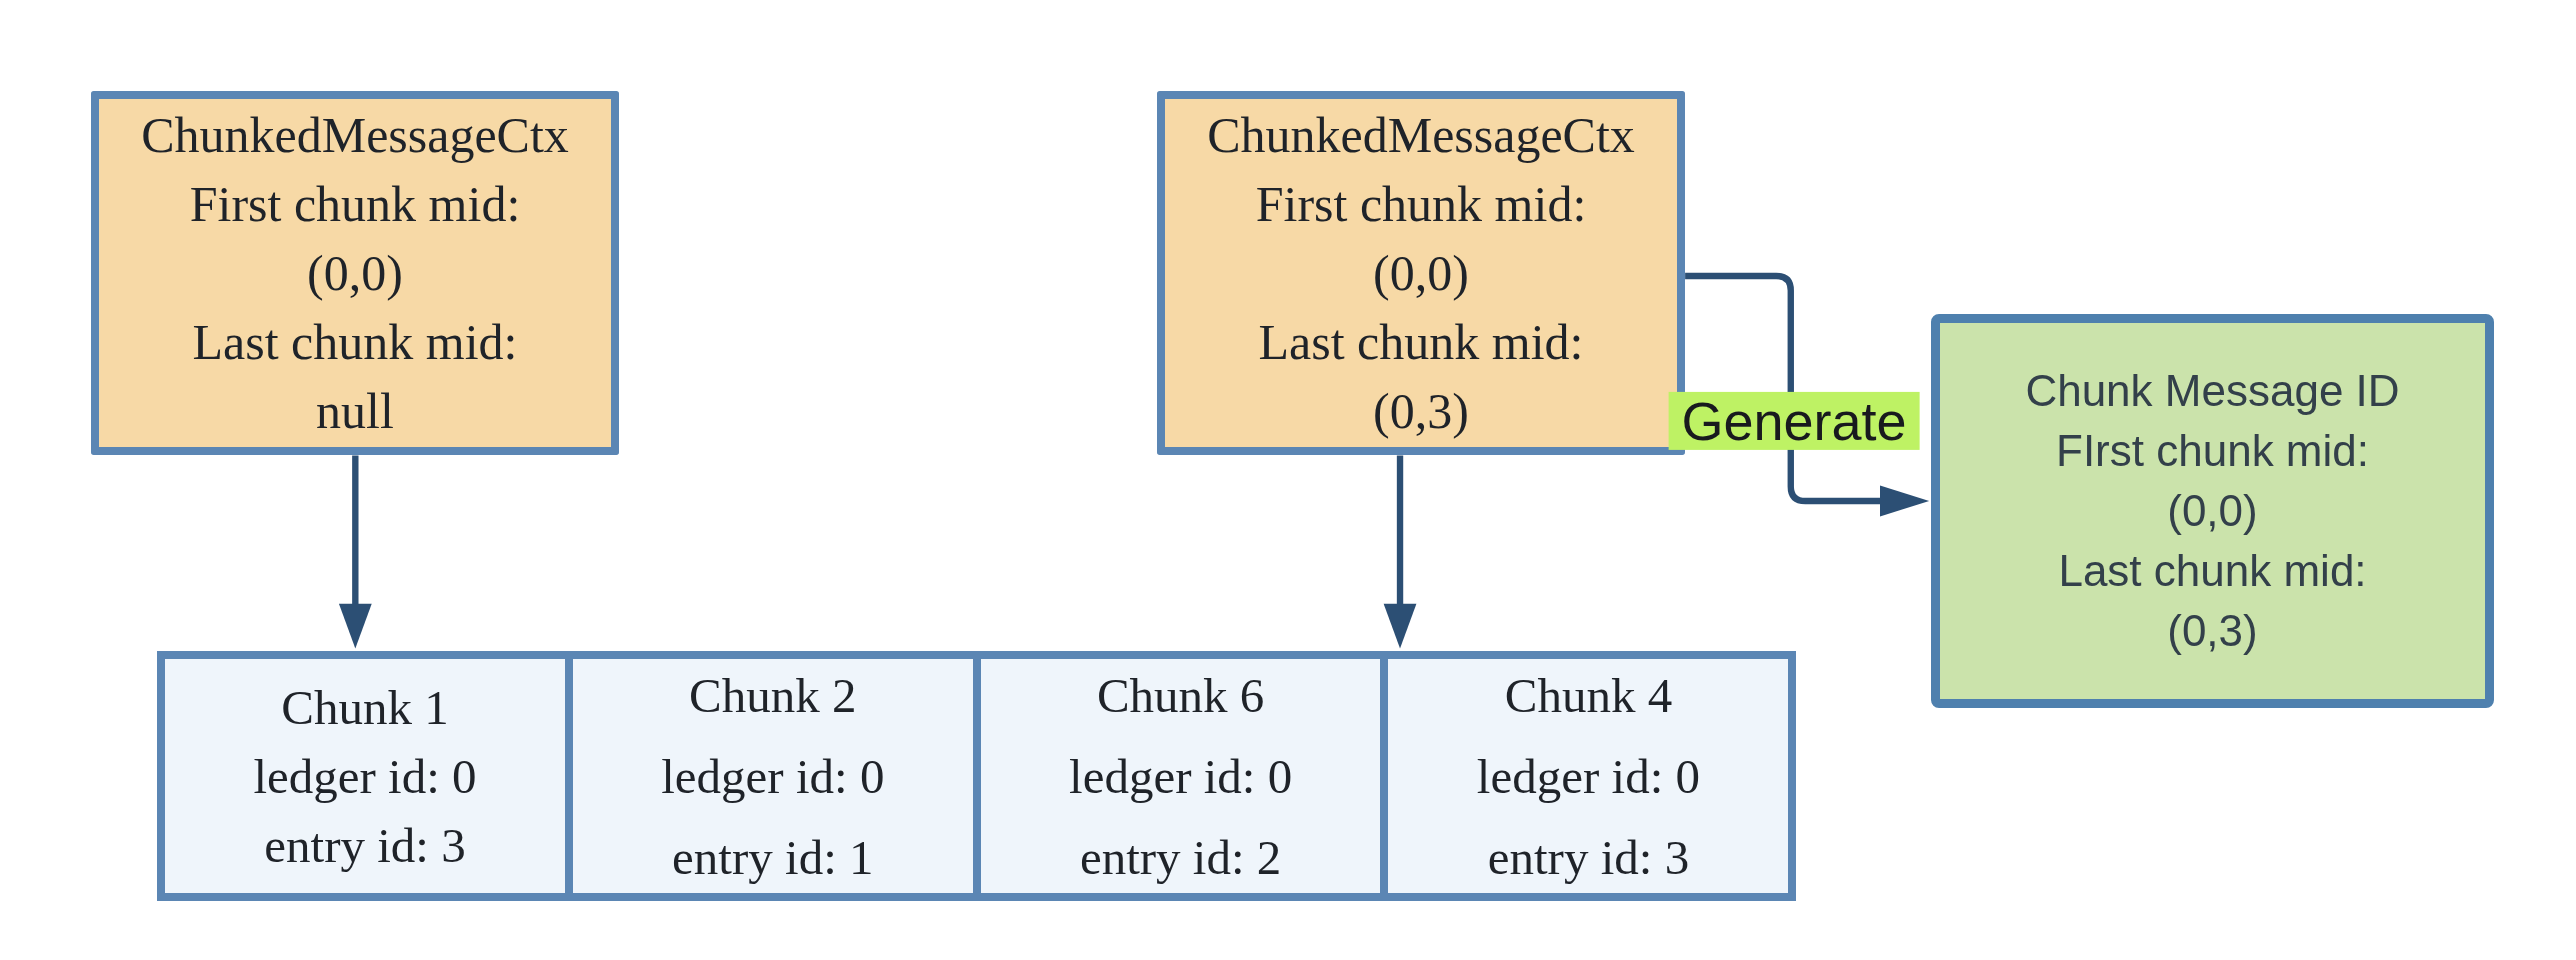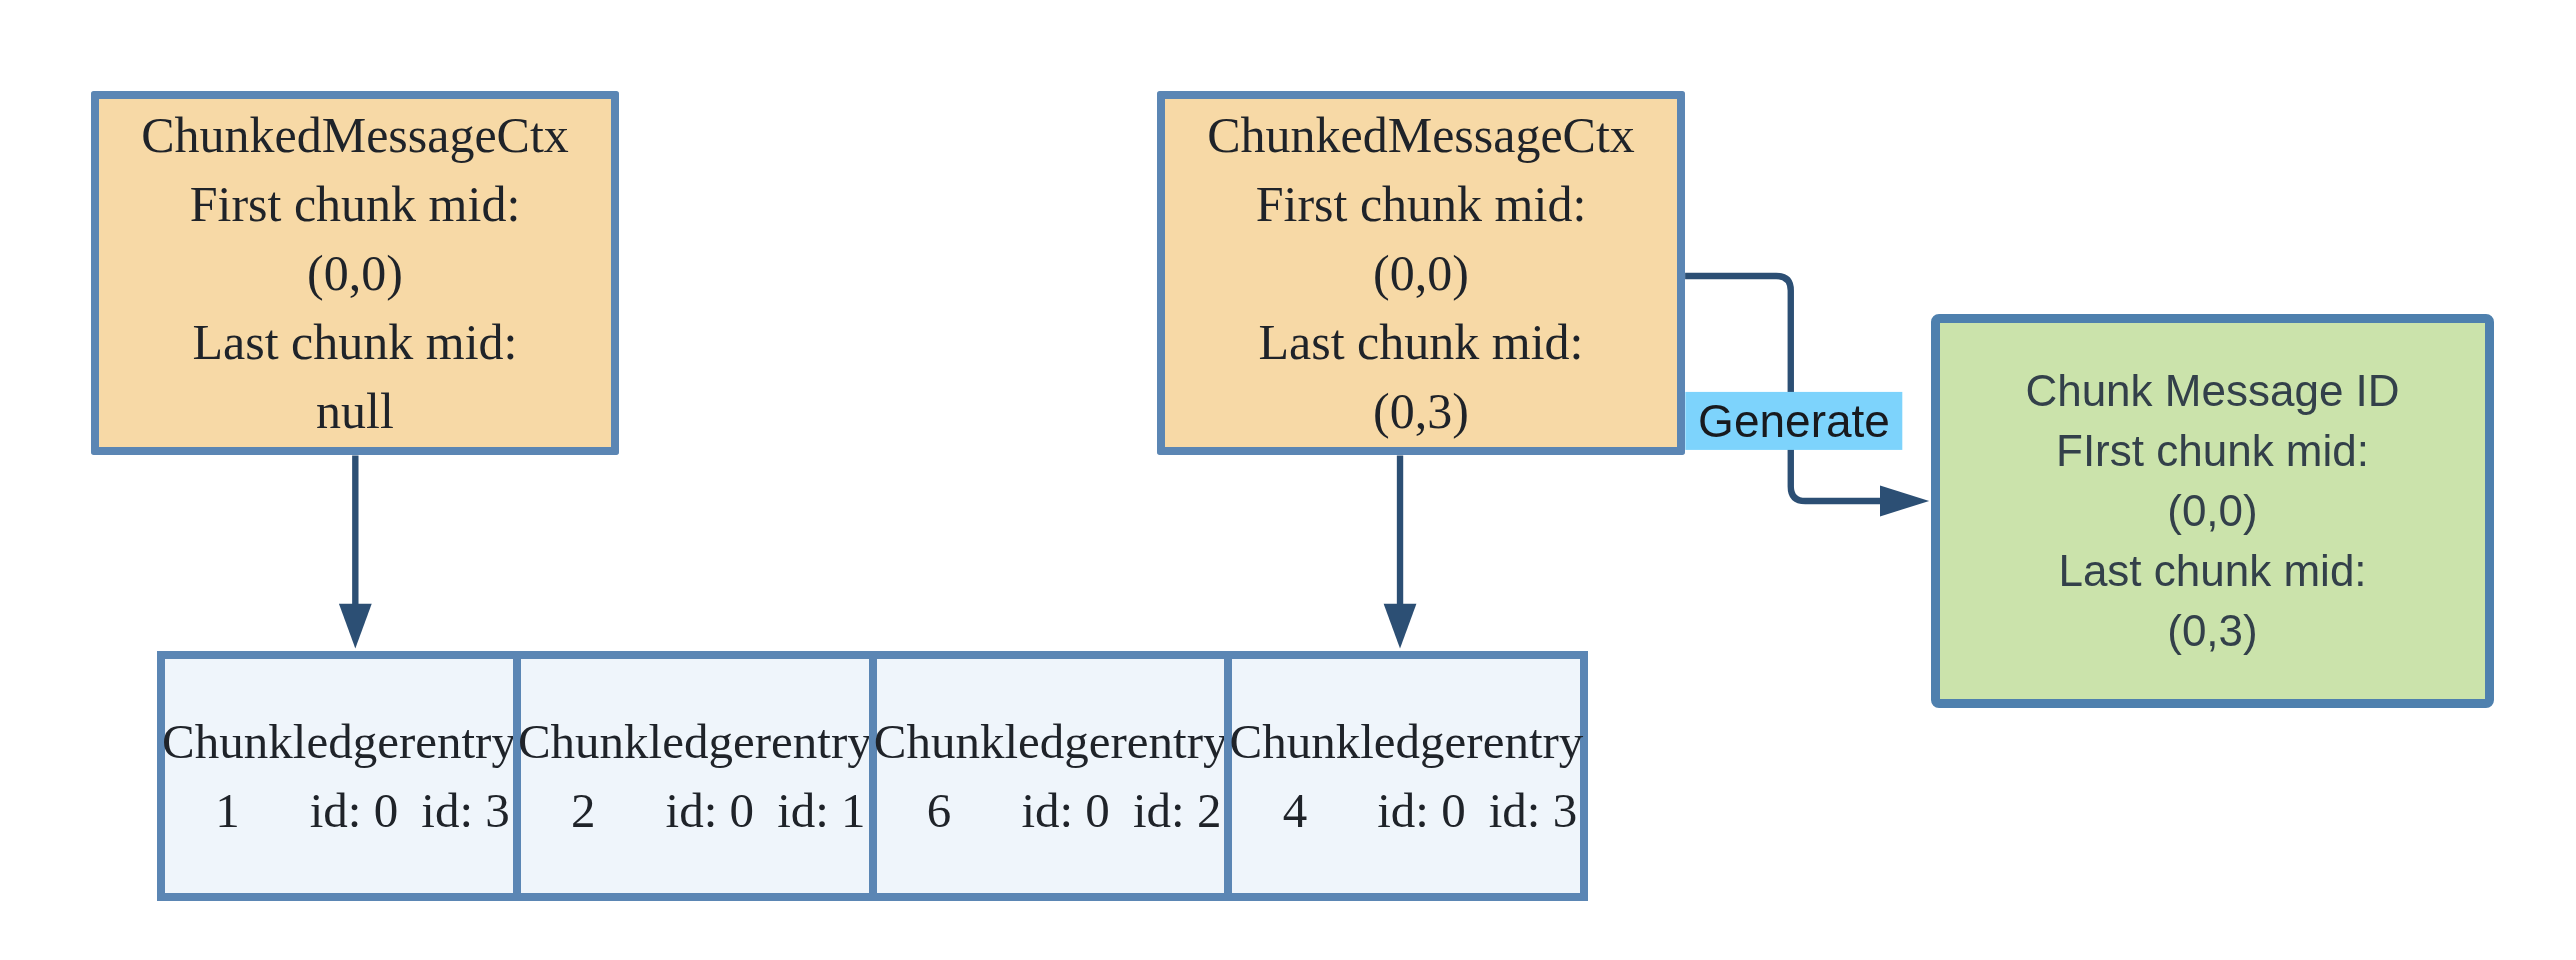--- a/index.html
+++ b/index.html
@@ -26,49 +26,49 @@
     font-size:50px;line-height:69px;
   }
   #ctx1{left:91px;top:91px;}
   #ctx2{left:1157px;top:91px;}
   #chunk-row{
     position:absolute;left:157px;top:651px;
     display:flex;flex-direction:row;
   }
   .chunk-cell{
     box-sizing:border-box;
-    width:364px;height:250px;
+    width:416px;height:250px;
     background:var(--chunk_fill,#eff5fb);
     border:8.2px solid var(--border_blue,#5b86b4);
-    display:flex;flex-direction:row;
-    justify-content:center;align-items:center;
+    display:flex;flex-direction:column;
+    justify-content:center;
     text-align:center;
     color:var(--serif_text,#1f2329);
     font-size:49px;line-height:69px;
   }
-  .chunk-cell + .chunk-cell{margin-left:-8.2px;}
+  .chunk-cell + .chunk-cell{margin-left:-8.2px;gap:12px;}
   #result-box{
     left:1931px;top:314px;
     width:563px;height:394px;
     background:var(--green_fill,#cbe3ab);
     border:9px solid var(--green_border,#4e80ae);
     border-radius:8px;
     color:var(--green_text,#33404a);
     font-family:"Liberation Sans", sans-serif;
     font-size:44px;line-height:60px;
   }
   #arrow-layer{position:absolute;left:0;top:0;z-index:3;}
   #generate-label{
     position:absolute;z-index:4;
     left:1794px;top:421px;
     transform:translate(-50%,-50%);
-    background:#7dd3fc;
+    background:#bef264;
     padding:3.6px 12.8px;
     font-family:"Liberation Sans", sans-serif;
-    font-size:46px;line-height:51px;
+    font-size:54px;line-height:51px;
     color:var(--label_text,#181a1e);
     white-space:nowrap;
   }
   .line{display:block;}
 </style>
 </head>
 <body>
 
 <div id="canvas">
 

